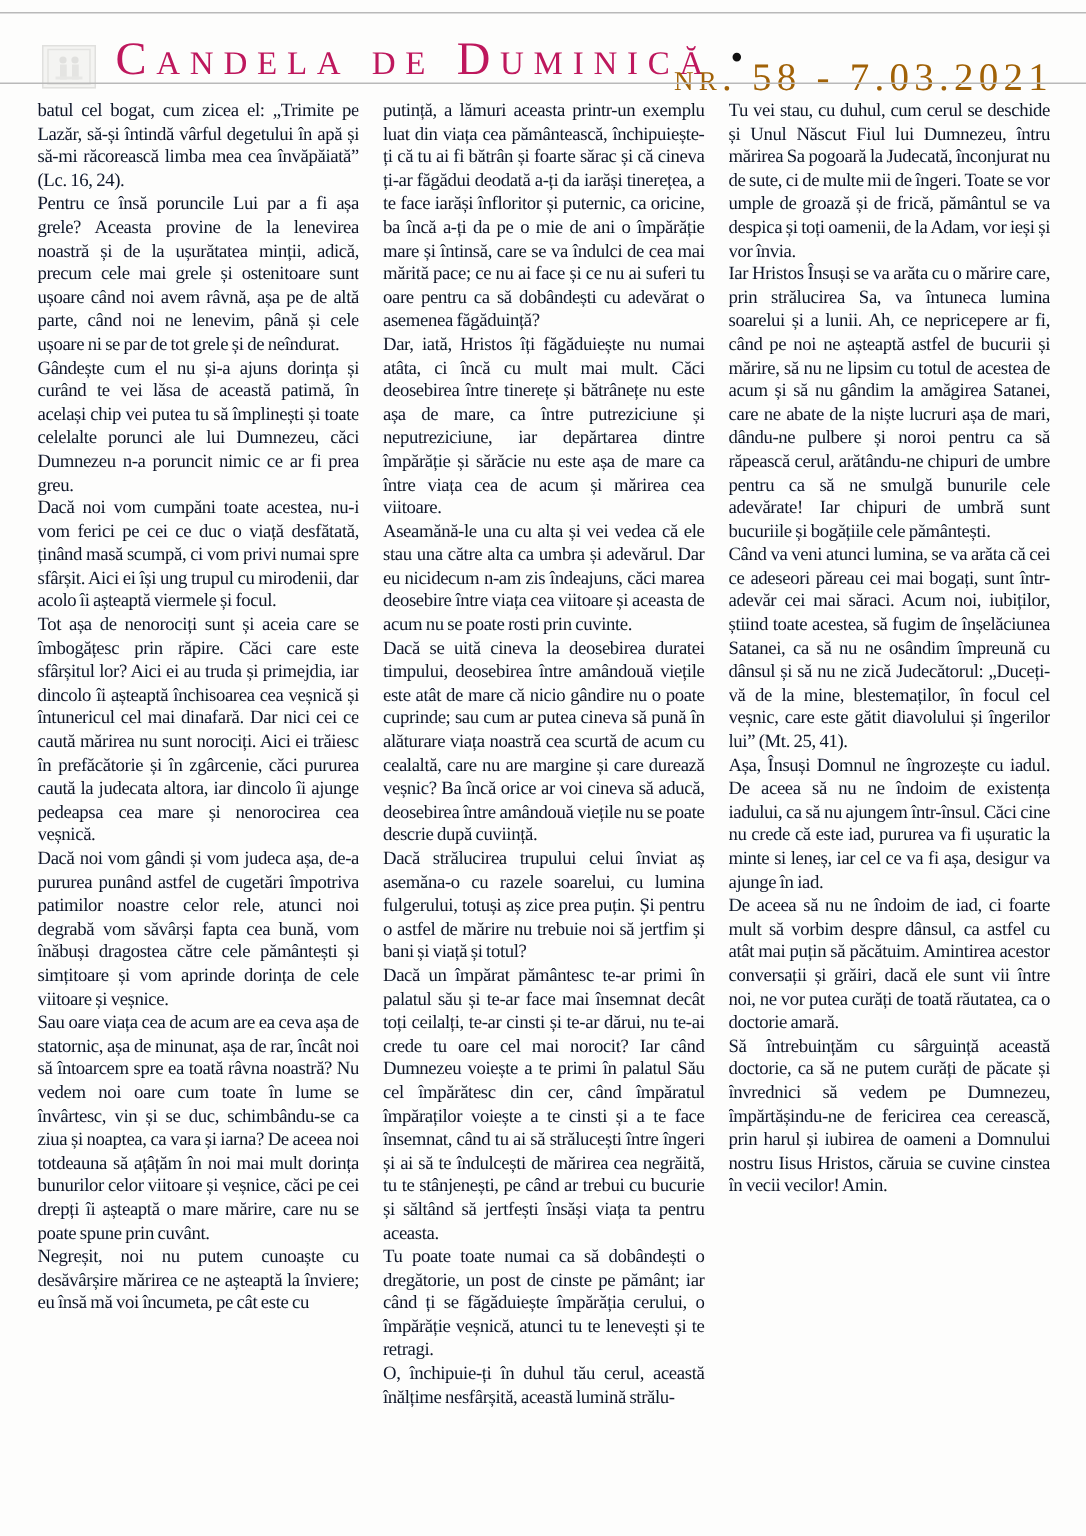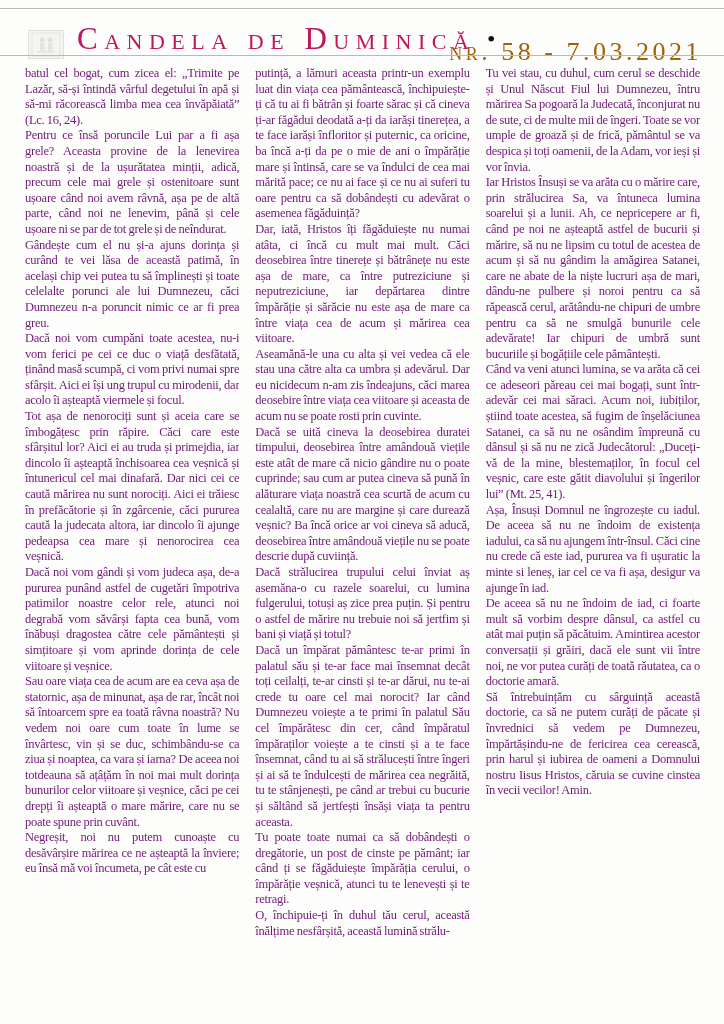--- a/index.html
+++ b/index.html
@@ -54,21 +54,21 @@
     flex: 1 1 0;
     overflow: hidden;
     height: 100%;
   }
   .col p {
     margin: 0;
     font-size: 12.5px;
     line-height: 15.6px;
     letter-spacing: -0.25px;
     word-spacing: -0.5px;
-    color: #701a75;
+    color: #0f172a;
     text-align: justify;
     text-align-last: left;
     hyphens: auto;
   }
 </style>
 </head>
 <body>
 
 <div class="page">
 

